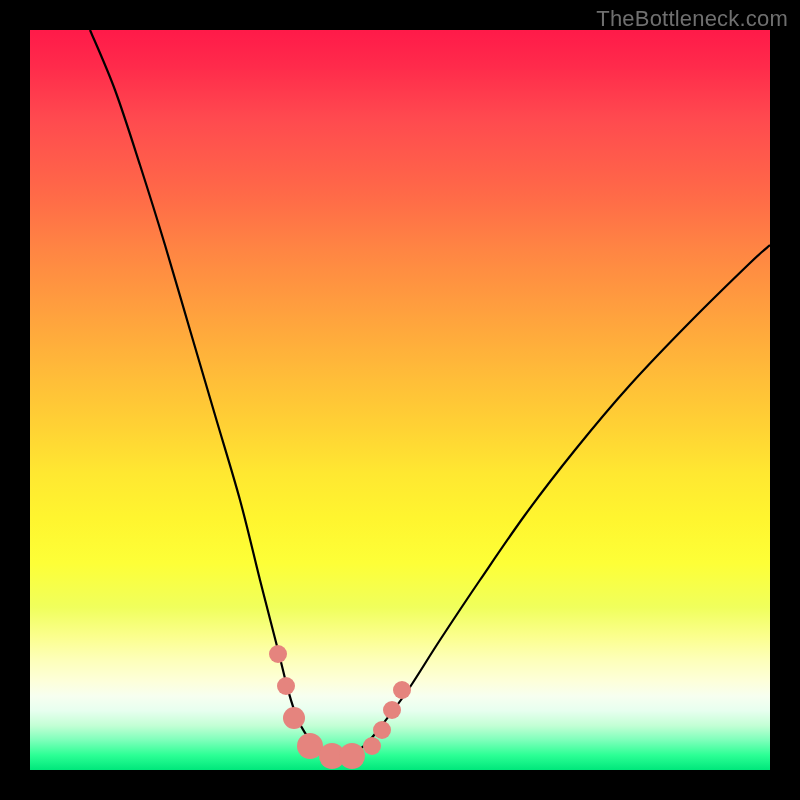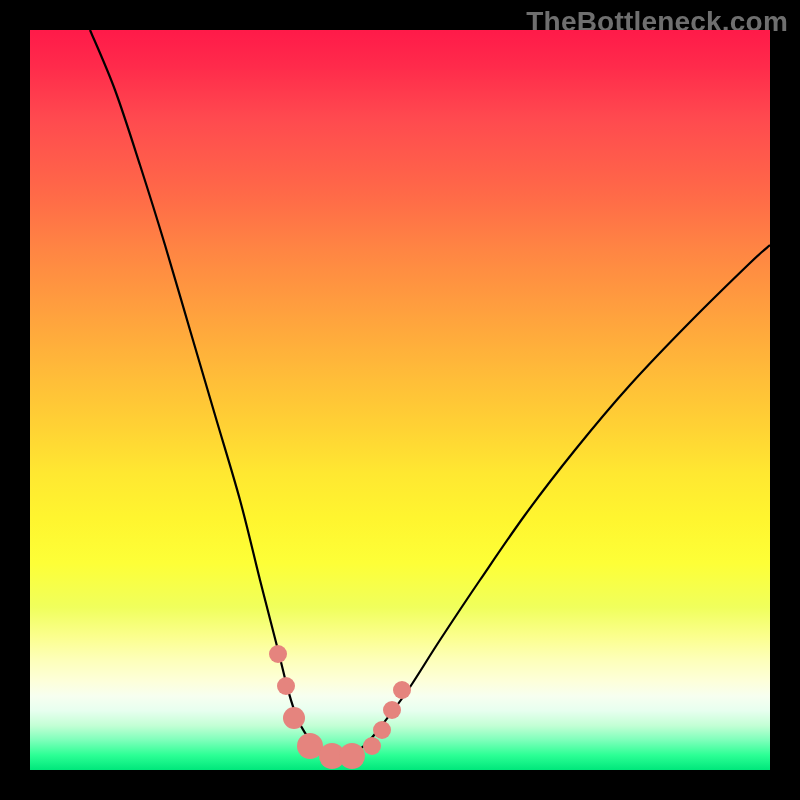--- a/index.html
+++ b/index.html
@@ -32,22 +32,22 @@
       #c3ffd5 94%,
       #7cffba 96%,
       #2cff95 98%,
       #00e77b 100%);
   }
   .watermark {
     position: absolute;
     top: 6px;
     right: 12px;
     color: #6f6f6f;
-    font-size: 28px;
-    font-weight: 700;
+    font-size: 22px;
+    font-weight: 400;
     letter-spacing: 0.2px;
   }
   svg.curve { position: absolute; left: 0; top: 0; width: 740px; height: 740px; }
 </style>
 </head>
 <body>
 
 <div class="container">
   <div class="watermark">TheBottleneck.com</div>
   <div class="plot-area">

